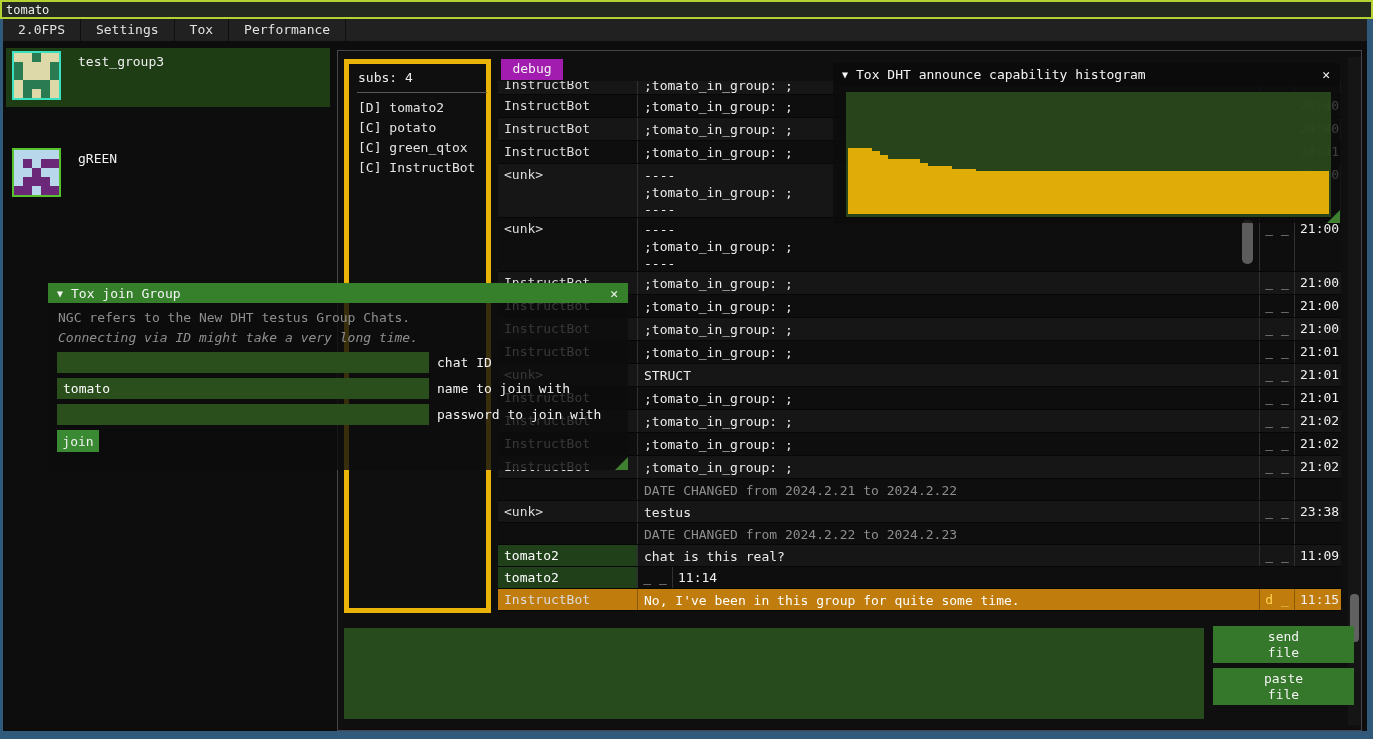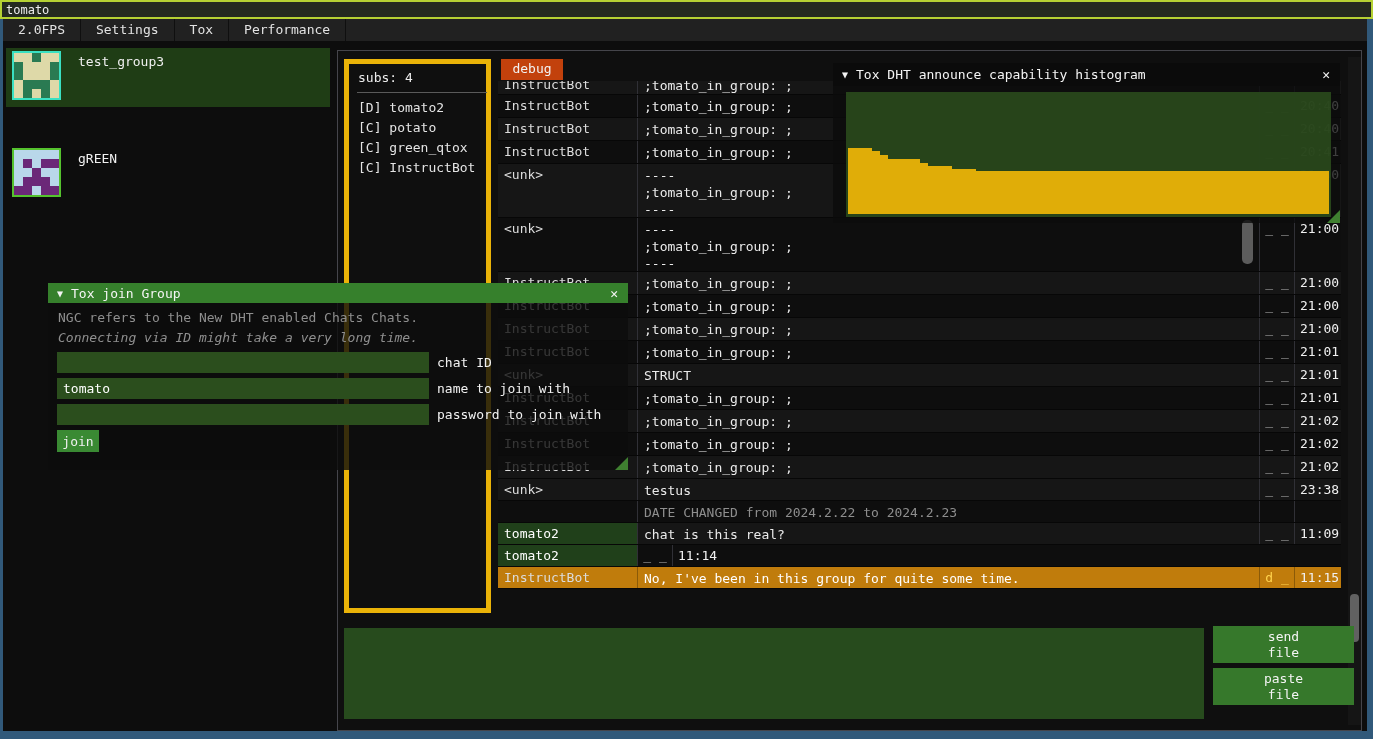--- a/index.html
+++ b/index.html
@@ -23,21 +23,21 @@
   .avatar{position:absolute;left:6px;top:3px;width:49px;height:49px;border:2px solid #888;
     display:grid;grid-template-columns:repeat(5,1fr);grid-template-rows:repeat(5,1fr);}
   .side-label{position:absolute;left:72px;top:6px;color:#f0f0f0;}
   
   .groupwin{position:absolute;left:337px;top:50px;width:1025px;height:681px;border:1px solid #45454b;background:#0f0f0f;}
   .subs{position:absolute;left:6px;top:8px;width:147px;height:554px;border:5px solid #eab308;}
   .subs-title{position:absolute;left:9px;top:6px;color:#ececec;}
   .subs-sep{position:absolute;left:8px;top:28px;width:130px;height:1px;background:#5a5a5a;}
   .subs-list{position:absolute;left:9px;top:34px;line-height:20px;}
   .subs-member{white-space:pre;color:#e4e4e4;}
-  .tab{position:absolute;left:163px;top:8px;width:62px;height:21px;background:#c2410c;color:#f2f2f2;
+  .tab{position:absolute;left:163px;top:8px;width:62px;height:21px;background:#a21caf;color:#f2f2f2;
     text-align:center;padding-top:2px;}
   .log{position:absolute;left:160px;top:30px;width:843px;height:532px;overflow:hidden;}
   .crow{display:flex;min-height:23px;height:23px;border-bottom:1px solid #070707;}
   .crow.even{background:#161616;}
   .crow.odd{background:#0e0e0e;}
   .crow.short{min-height:22px;height:22px;}
   .crow.multi{min-height:54px;height:54px;}
   .crow.clip{min-height:14px;height:14px;overflow:hidden;}
   .crow.clip .ccell{margin-top:-7px;}
   .crow.hl{background:#c07c0c;}
@@ -263,20 +263,26 @@
           <div class="ccell cmsg">;tomato_in_group: ;</div>
           <div class="ccell cstat">_ _</div>
           <div class="ccell ctime">21:02</div>
         </div>
         <div class="crow even">
           <div class="ccell cname">InstructBot</div>
           <div class="ccell cmsg">;tomato_in_group: ;</div>
           <div class="ccell cstat">_ _</div>
           <div class="ccell ctime">21:02</div>
         </div>
+        <div class="crow odd date-row short">
+          <div class="ccell cname"></div>
+          <div class="ccell cmsg">DATE CHANGED from 2024.2.21 to 2024.2.22</div>
+          <div class="ccell cstat"></div>
+          <div class="ccell ctime"></div>
+        </div>
         <div class="crow even short">
           <div class="ccell cname">&lt;unk&gt;</div>
           <div class="ccell cmsg">testus</div>
           <div class="ccell cstat">_ _</div>
           <div class="ccell ctime">23:38</div>
         </div>
         <div class="crow odd date-row short">
           <div class="ccell cname"></div>
           <div class="ccell cmsg">DATE CHANGED from 2024.2.22 to 2024.2.23</div>
           <div class="ccell cstat"></div>
@@ -386,21 +392,21 @@
     <div class="grip"></div>
   </div>
 
   <div class="fwin join-win">
     <div class="ftitle join-title">
       <span class="arrow">▼</span>
       <span>Tox join Group</span>
       <span class="closex">✕</span>
     </div>
     <div class="join-body">
-      <div class="jdesc" style="top:7px;">NGC refers to the New DHT enabled Chats Chats.</div>
+      <div class="jdesc" style="top:7px;">NGC refers to the New DHT testus Group Chats.</div>
       <div class="jdesc" style="top:27px;font-style:italic;">Connecting via ID might take a very long time.</div>
 
       <input class="jfield" style="top: 49px;" value="">
       <div class="jlabel" style="top:49px;">chat ID</div>
 
       <input class="jfield" style="top: 75px;" value="tomato">
       <div class="jlabel" style="top:75px;">name to join with</div>
 
       <input class="jfield" style="top: 101px;" value="">
       <div class="jlabel" style="top:101px;">password to join with</div>

